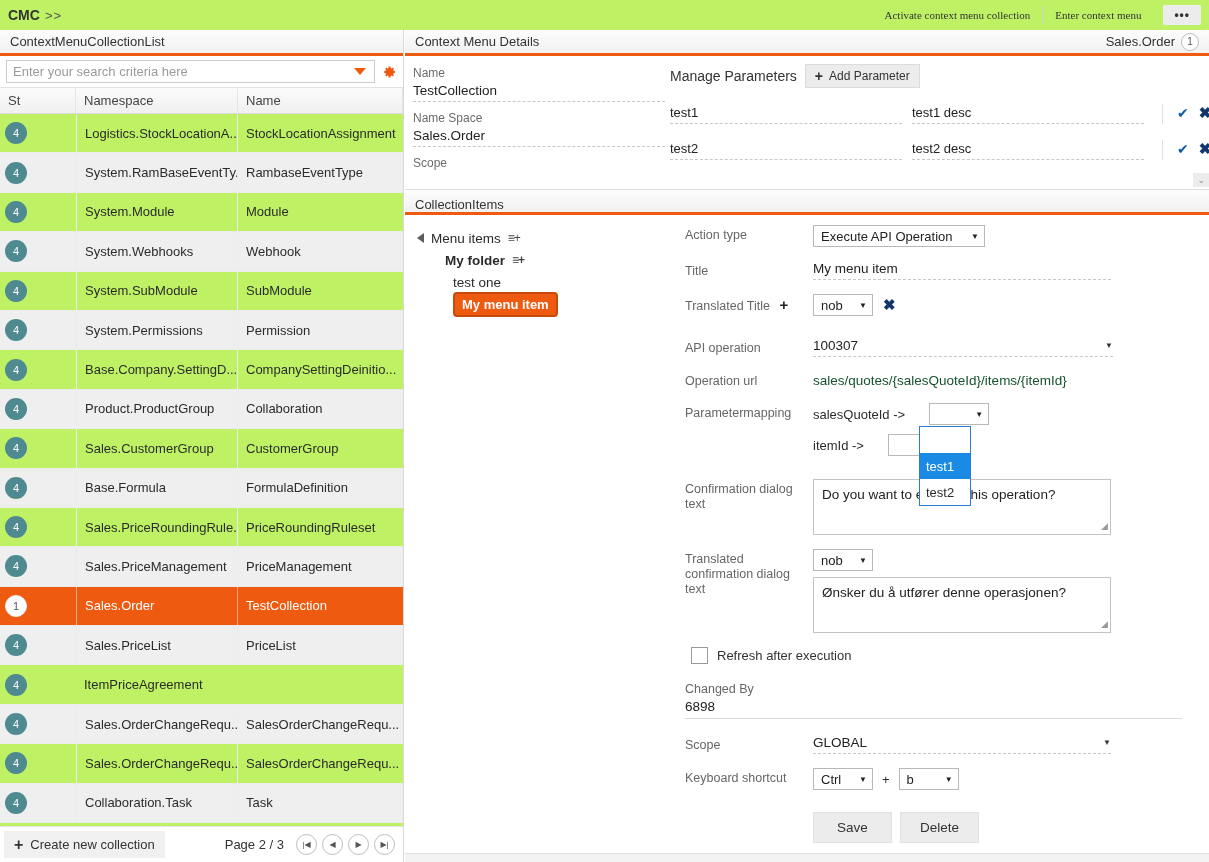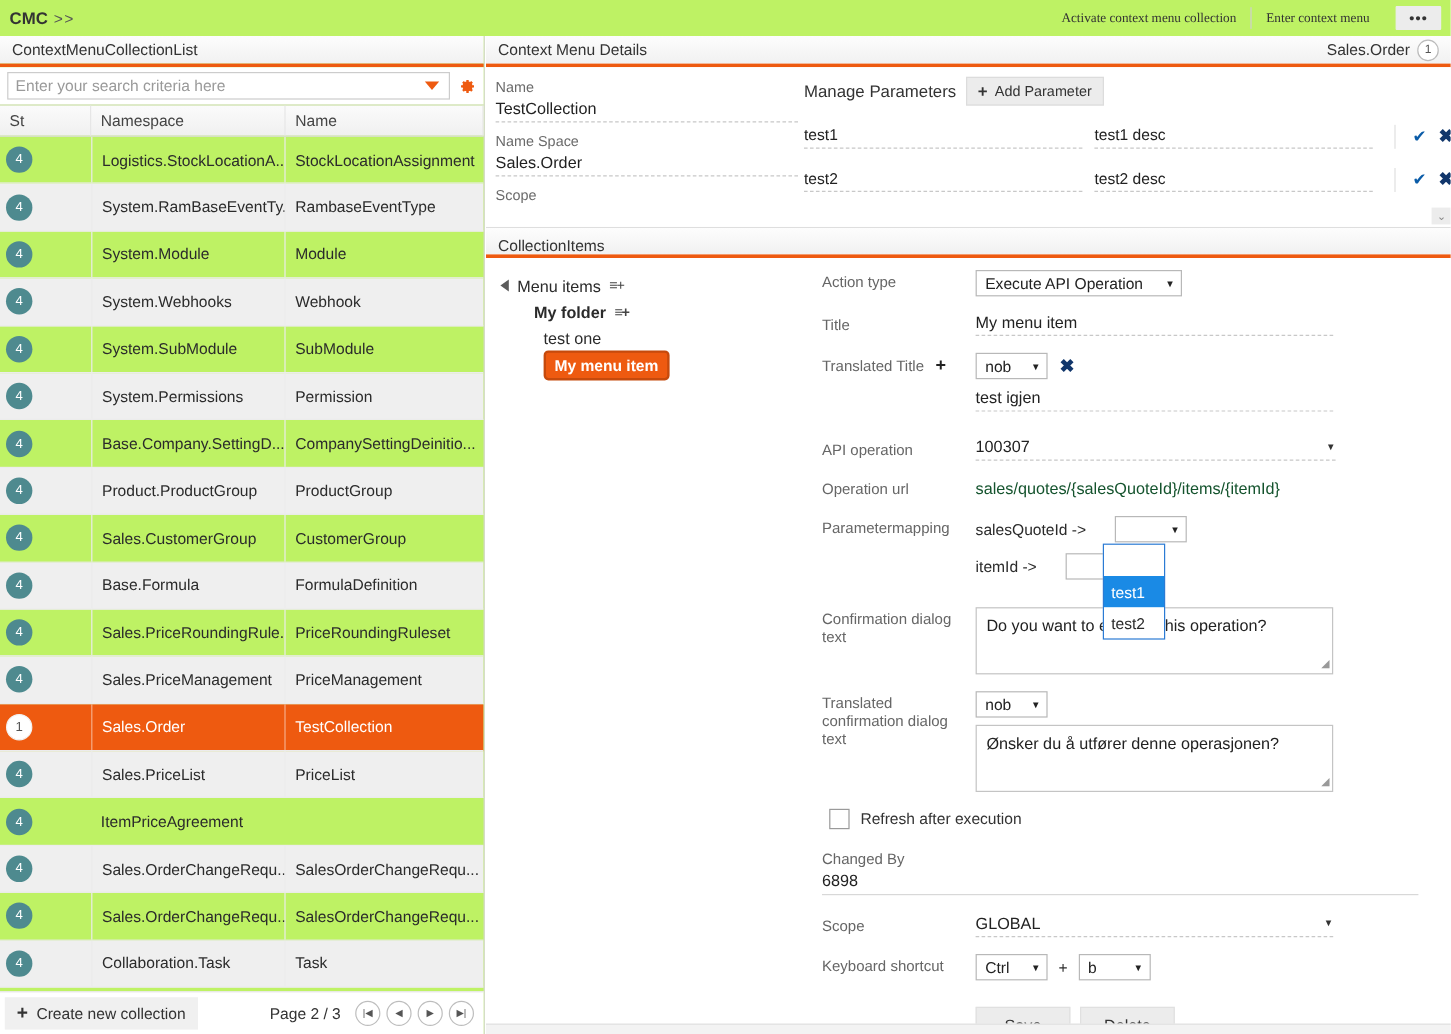--- a/index.html
+++ b/index.html
@@ -340,21 +340,21 @@
             <span class="badge">4</span>
           </div>
           <div class="c-ns">Base.Company.SettingD...</div>
           <div class="c-nm">CompanySettingDeinitio...</div>
         </div>
         <div class="row alt">
           <div class="c-st">
             <span class="badge">4</span>
           </div>
           <div class="c-ns">Product.ProductGroup</div>
-          <div class="c-nm">ProductGroup</div>
+          <div class="c-nm">Collaboration</div>
         </div>
         <div class="row">
           <div class="c-st">
             <span class="badge">4</span>
           </div>
           <div class="c-ns">Sales.CustomerGroup</div>
           <div class="c-nm">CustomerGroup</div>
         </div>
         <div class="row alt">
           <div class="c-st">
@@ -538,21 +538,20 @@
             <span class="plus-lbl">+</span>
           </div>
           <div class="fctl">
             <div style="display:flex;align-items:center;">
               <div class="sel-box">
                 <span>nob</span>
                 <span class="car">▼</span>
               </div>
               <span class="xmark">✖</span>
             </div>
-            <div class="underline-val" style="margin-top:8px;">test igjen</div>
           </div>
         </div>
 
         <div class="frow" style="margin-top:22px;">
           <div class="flabel">API operation</div>
           <div class="fctl">
             <div class="underline-val wide">
               <span>100307</span>
               <span style="font-size:8px;color:#333;">▼</span>
             </div>

